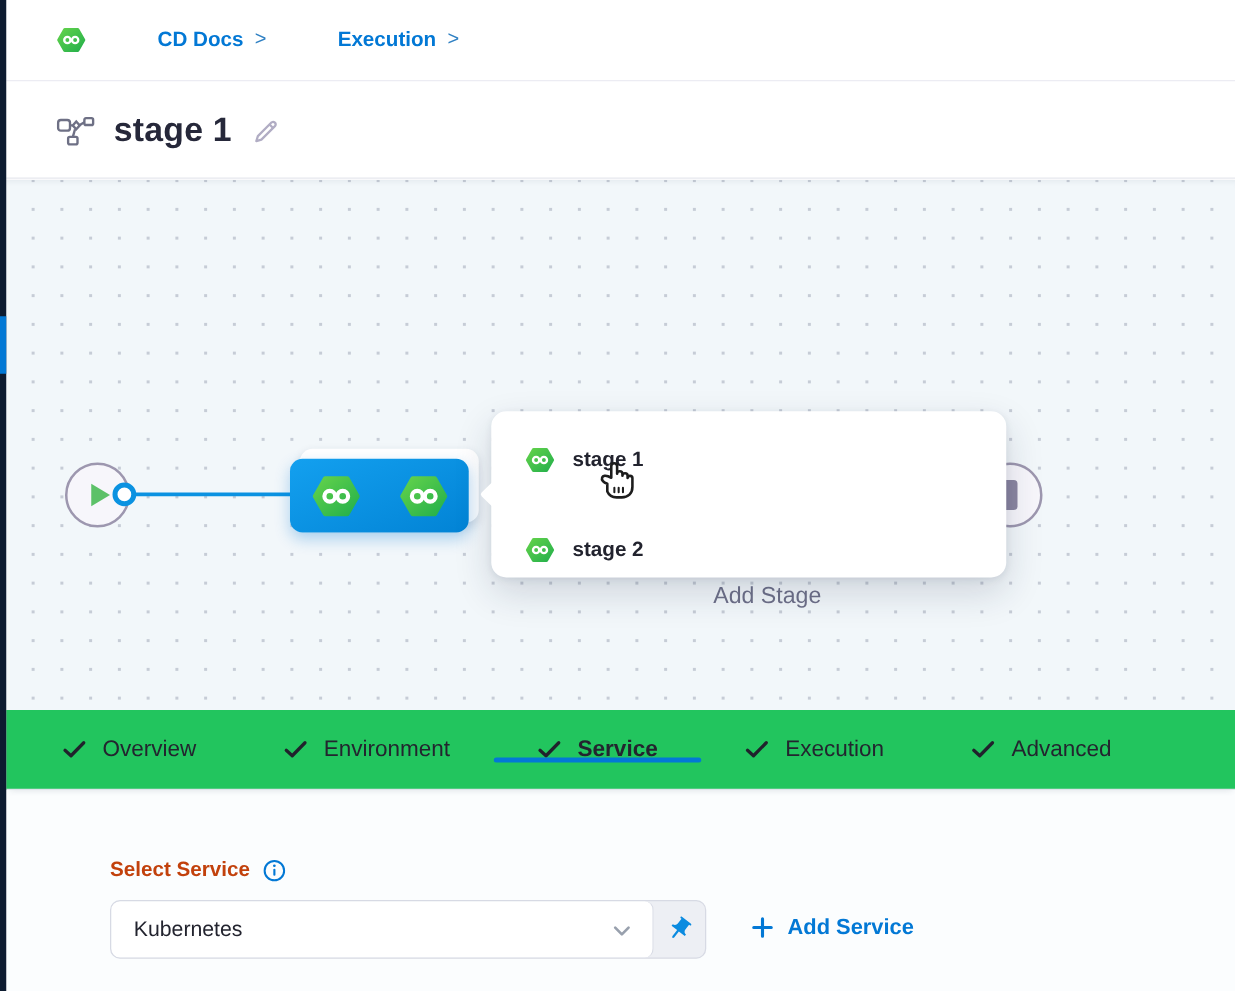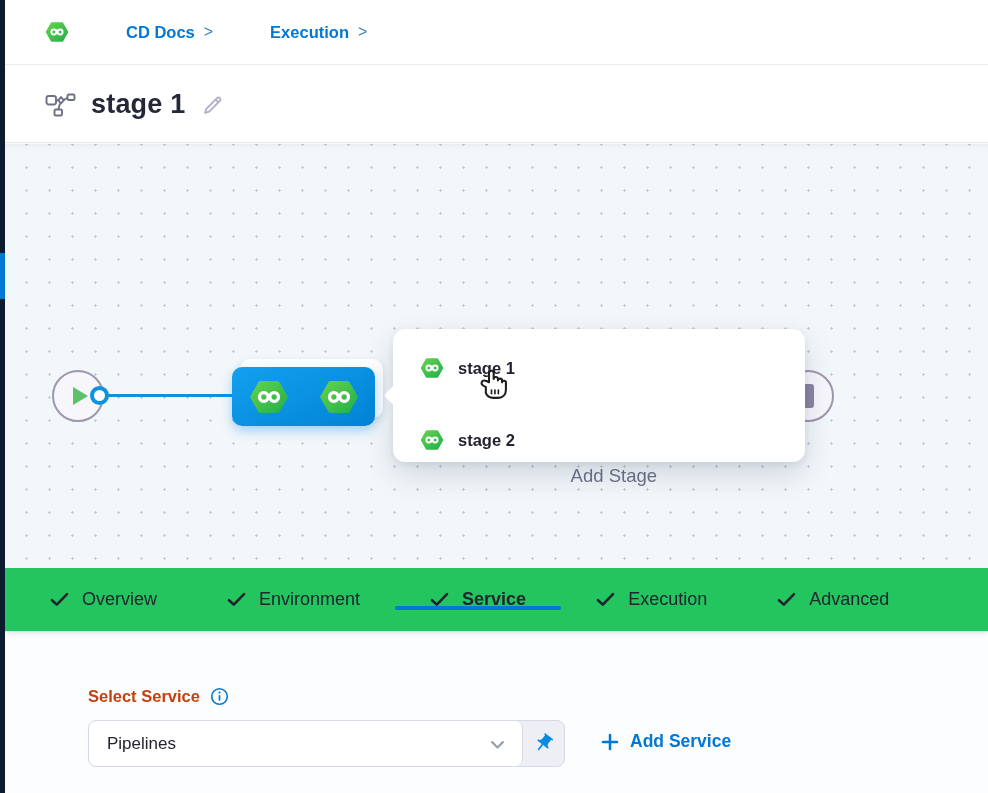--- a/index.html
+++ b/index.html
@@ -235,21 +235,21 @@
         <svg width="19" height="19" viewBox="0 0 20 20">
           <circle cx="10" cy="10" r="8.2" fill="none" stroke="#0278d5" stroke-width="1.7"></circle>
           <rect x="9.1" y="8.4" width="1.8" height="6" rx="0.9" fill="#0278d5"></rect>
           <circle cx="10" cy="5.9" r="1.15" fill="#0278d5"></circle>
         </svg>
       </span>
     </div>
 
     <div class="combo">
       <div class="combo-main">
-        <span>Pipelines</span>
+        <span>Kubernetes</span>
         <span class="combo-chevron">
           <svg width="19" height="19" viewBox="0 0 16 16" fill="none" stroke="#98a0ad" stroke-width="1.8" stroke-linecap="round" stroke-linejoin="round">
               <path d="M3.5 6 L8 10.5 L12.5 6"></path>
             </svg>
         </span>
       </div>
       <div class="combo-pin">
         <span>
           <svg width="23" height="23" viewBox="0 0 24 24" fill="#0b8be0">
             <g transform="rotate(38 12 12)">

